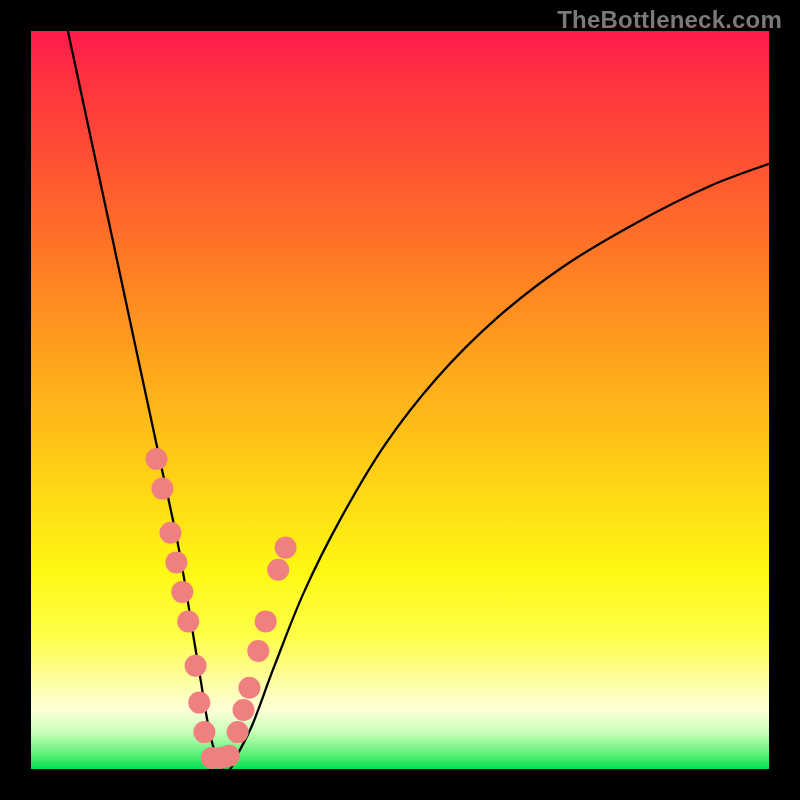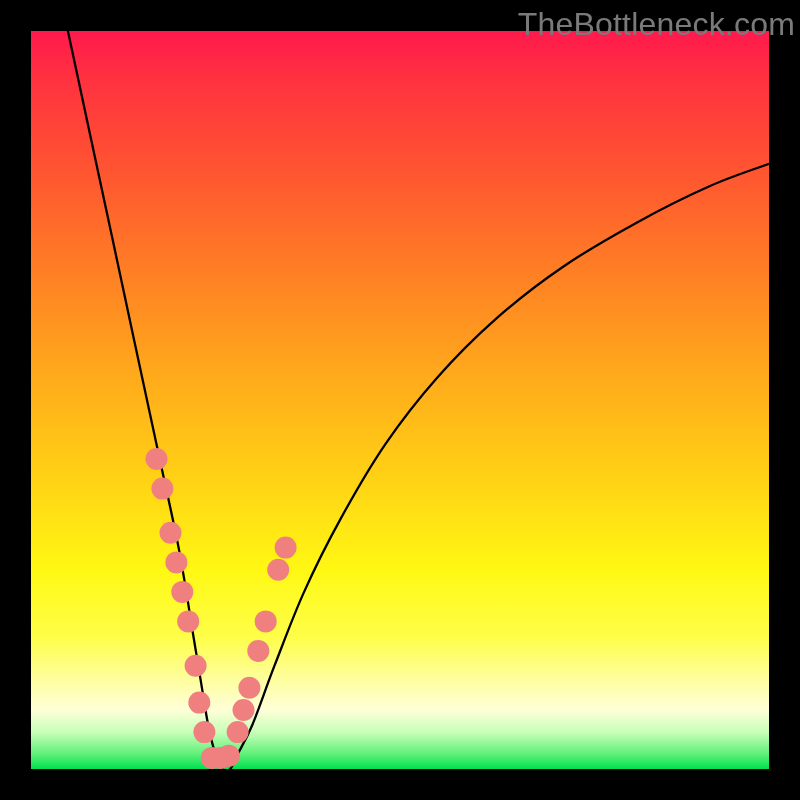--- a/index.html
+++ b/index.html
@@ -36,24 +36,24 @@
       #fefea0 88%,
       #feffd8 92%,
       #c8ffb8 95%,
       #5ff078 98%,
       #00e050 100%
     );
   }
   .watermark {
     position: absolute;
     top: 6px;
-    right: 5px;
+    right: 18px;
     color: #7a7a7a;
-    font-size: 32px;
-    font-weight: 400;
+    font-size: 24px;
+    font-weight: 700;
     letter-spacing: 0.2px;
     user-select: none;
   }
   svg.overlay {
     position: absolute;
     left: 0;
     top: 0;
     width: 738px;
     height: 738px;
   }

